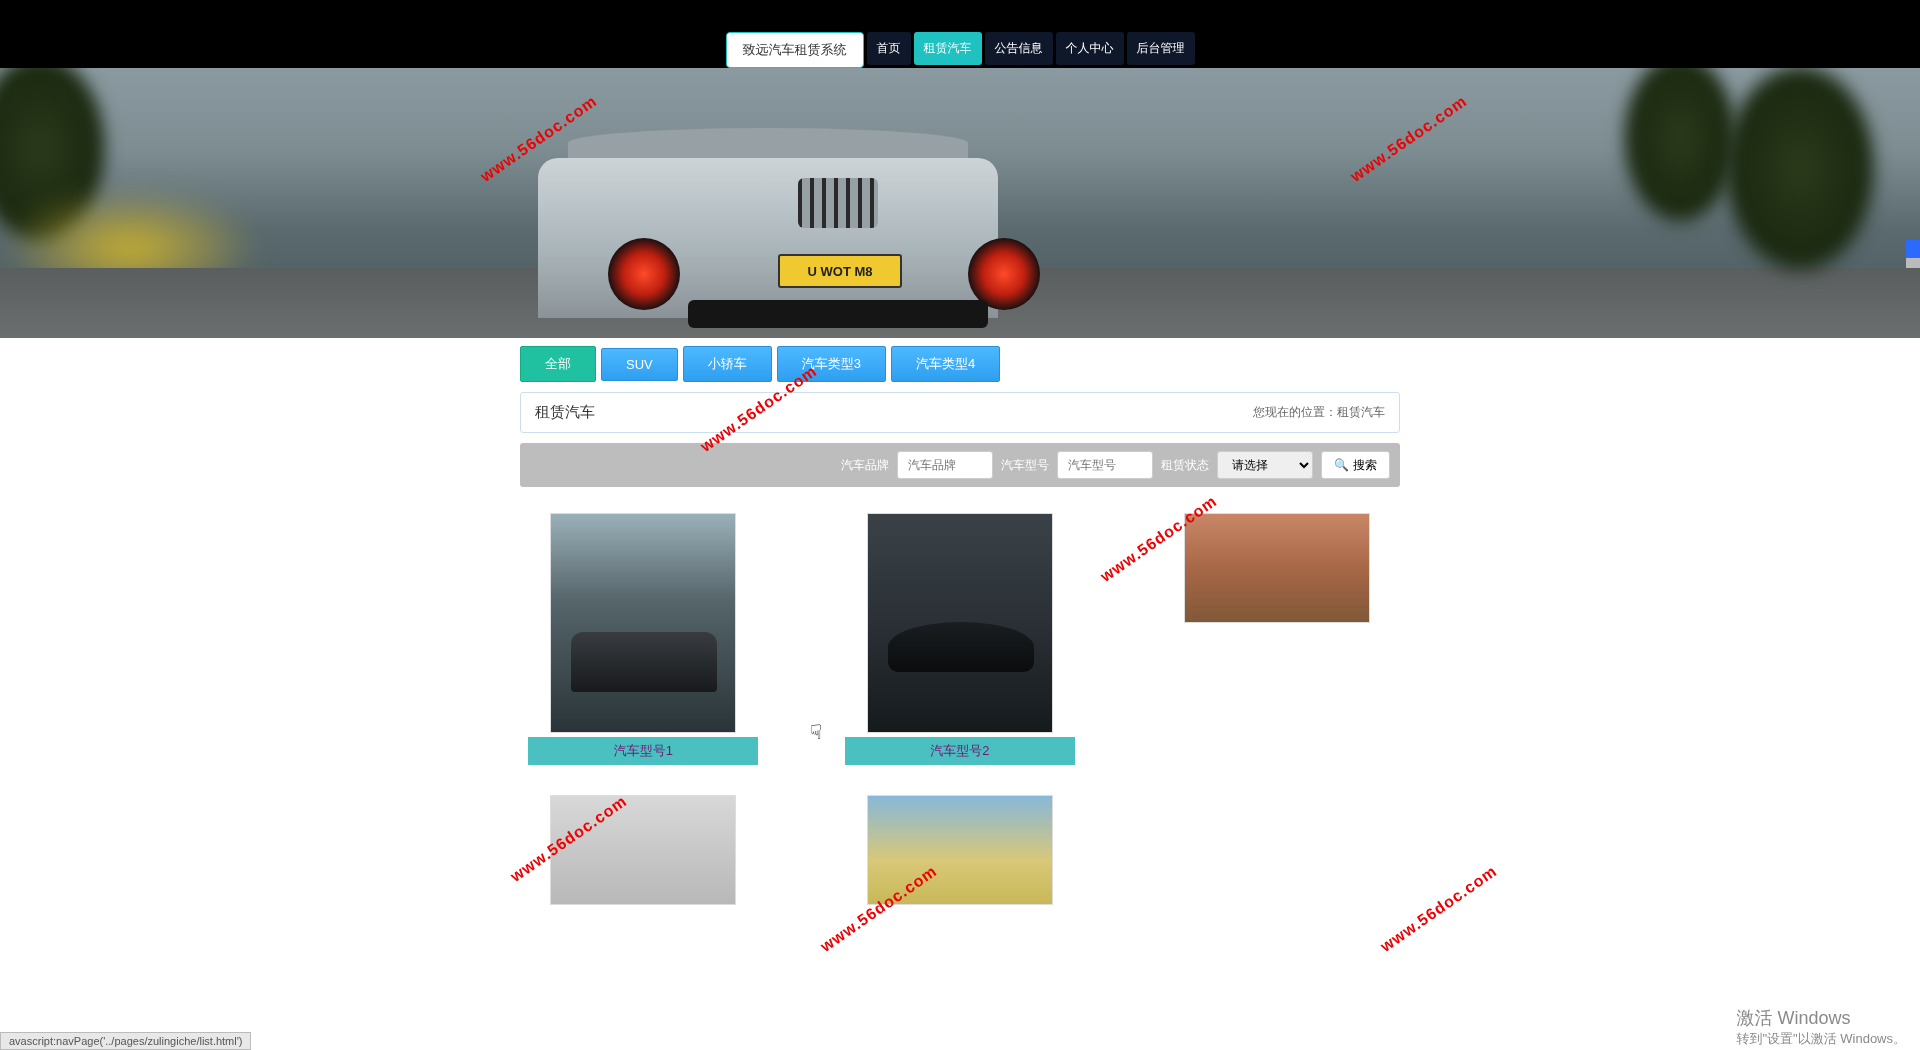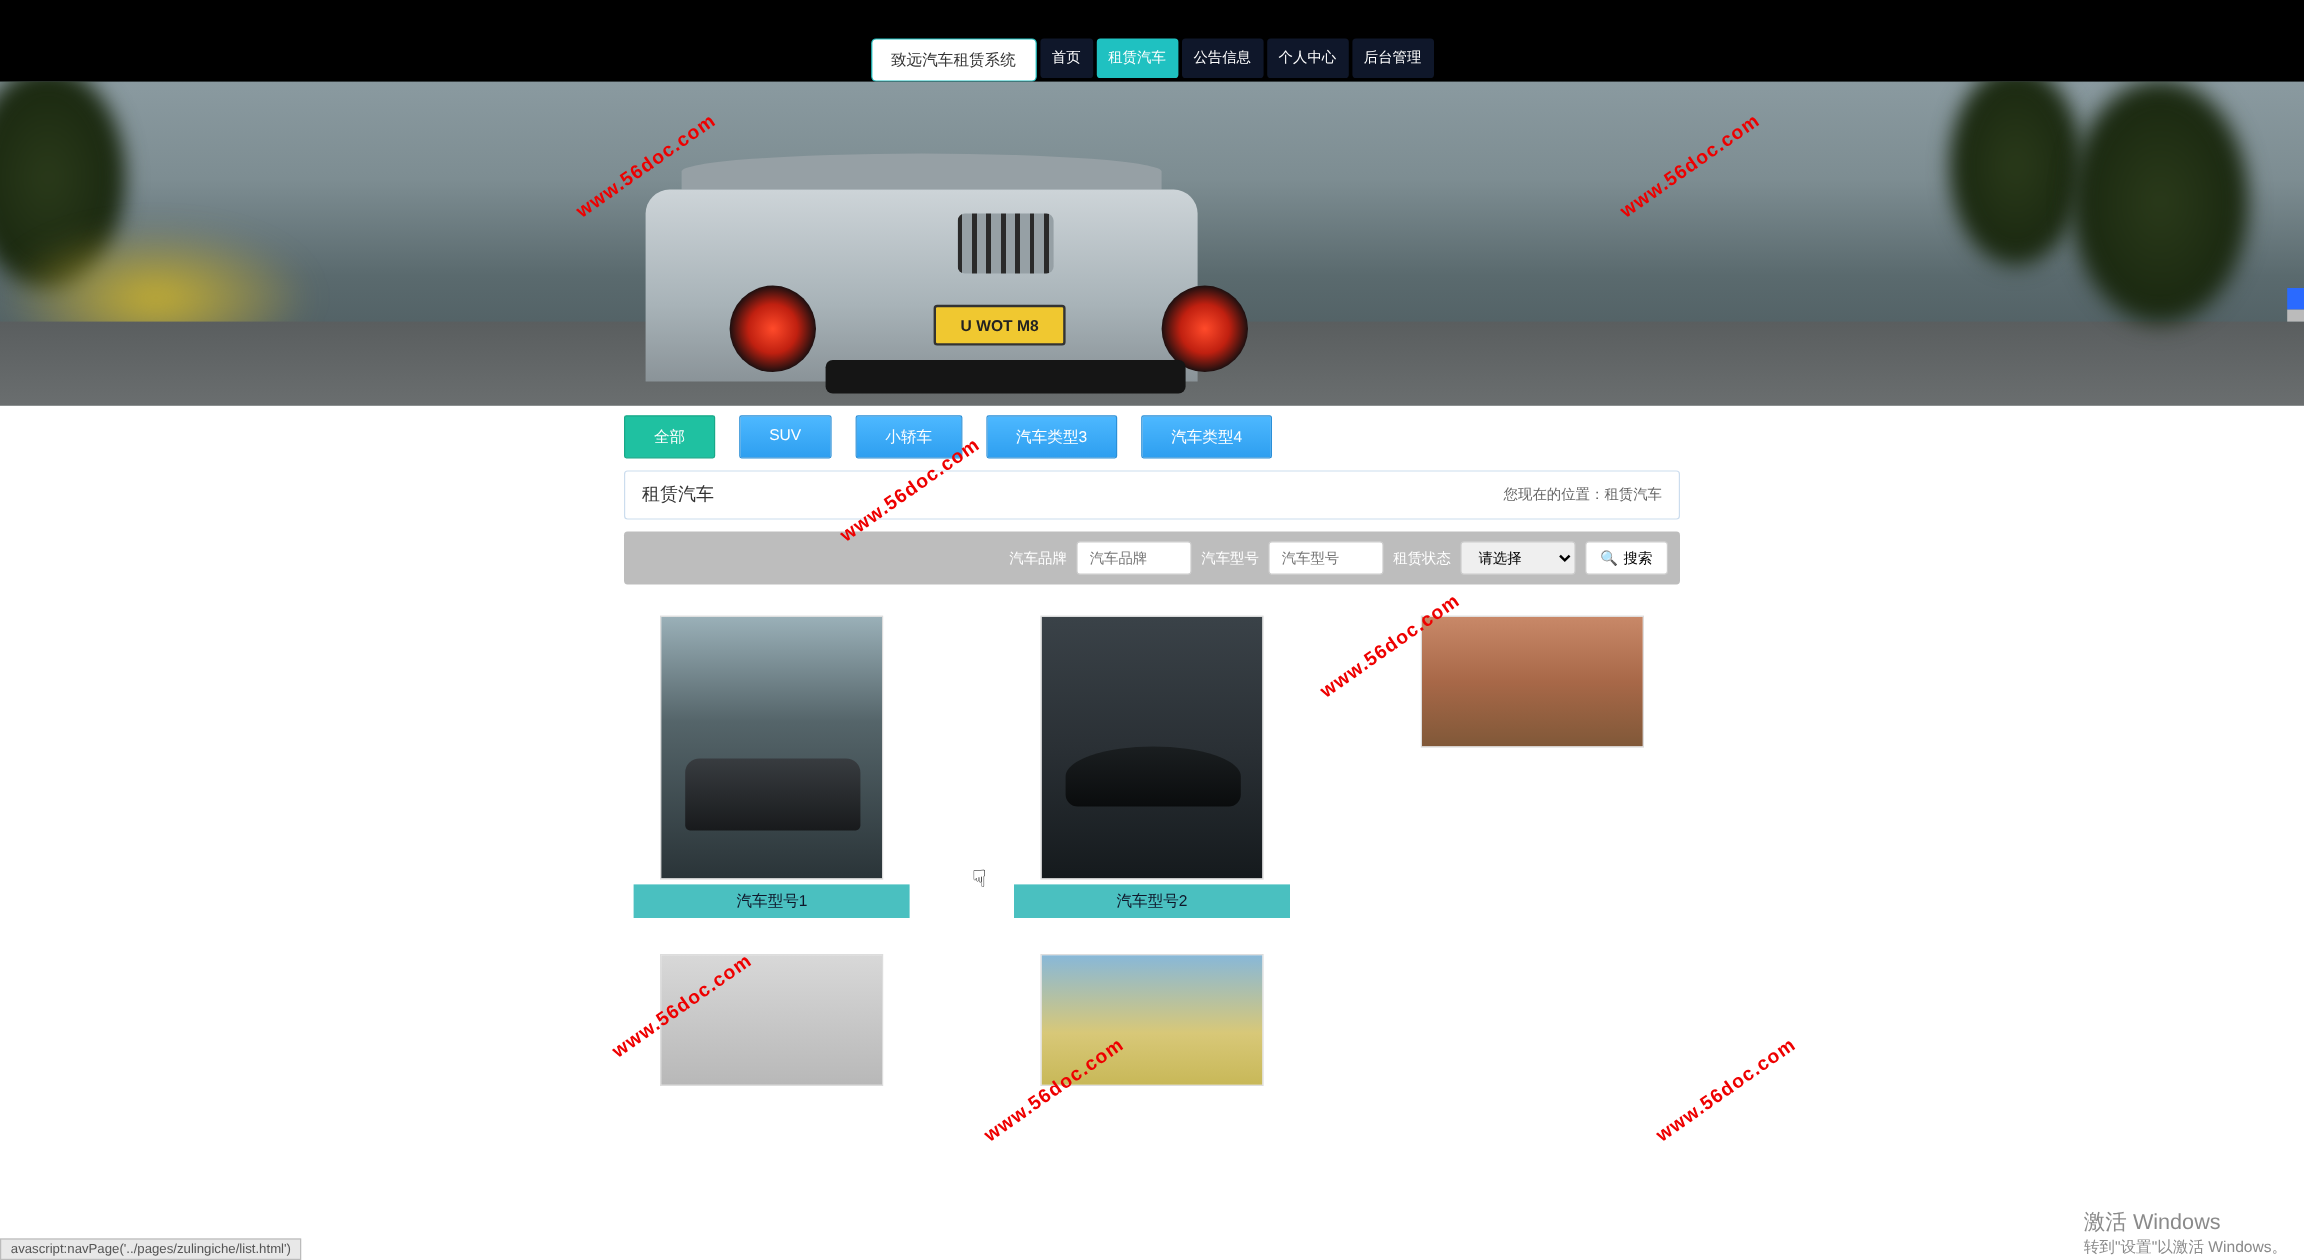--- a/index.html
+++ b/index.html
@@ -13,51 +13,51 @@
 .nav-item.active { background:#1fc1c1; }
 
 .hero { height:270px; background:linear-gradient(180deg,#8a9aa0 0%,#7d8d92 30%,#5a6a6e 60%,#48565a 100%); position:relative; overflow:hidden; }
 .hero-road { position:absolute; bottom:0; left:0; right:0; height:70px; background:linear-gradient(180deg,#5a5e5f 0%,#6a6e6f 100%); }
 .hero-car { position:absolute; left:40%; bottom:-10px; transform:translateX(-50%); width:560px; height:240px; }
 .car-body { position:absolute; bottom:30px; left:50px; width:460px; height:160px; background:linear-gradient(180deg,#cdd4d8 0%,#a8b3b8 60%,#8a9398 100%); border-radius:20px 20px 0 0; }
 .car-spoiler { position:absolute; top:20px; left:80px; width:400px; height:30px; background:#96a0a5; border-radius:50% 50% 0 0; }
 .car-tail { position:absolute; bottom:38px; border-radius:50%; width:72px; height:72px; background:radial-gradient(circle,#ff4a2a 0%,#c02010 40%,#201010 70%); }
 .car-tail.left { left:120px; }
 .car-tail.right { left:480px; }
-.car-plate { position:absolute; bottom:60px; left:290px; width:110px; height:34px; background:#f0c830; border:2px solid #333; border-radius:3px; display:flex; align-items:center; justify-content:center; font-size:13px; font-weight:bold; color:#222; }
+.car-plate { position:absolute; bottom:60px; left:290px; width:124px; height:34px; background:#f0c830; border:2px solid #333; border-radius:3px; display:flex; align-items:center; justify-content:center; font-size:13px; font-weight:bold; color:#222; }
 .car-stripe { position:absolute; bottom:120px; left:310px; width:80px; height:50px; background:repeating-linear-gradient(90deg,#2a2a2a 0 4px,#96a0a5 4px 12px); border-radius:6px; }
 .car-diffuser { position:absolute; bottom:20px; left:200px; width:300px; height:28px; background:#151515; border-radius:6px; }
 .hero-tree { position:absolute; width:120px; height:180px; background:radial-gradient(ellipse at center,#2a3a1a 0%,#1a2810 60%,transparent 70%); filter:blur(8px); }
 .hero-tree.t1 { right:180px; top:-20px; }
 .hero-tree.t2 { right:40px; top:-10px; width:160px; height:220px; }
 .hero-tree.t3 { left:-30px; top:-20px; width:140px; height:200px; }
 .hero-yellow { position:absolute; left:0; top:120px; width:260px; height:120px; background:radial-gradient(ellipse,#c8b030 0%,transparent 70%); filter:blur(12px); }
 .page-slider { position:absolute; right:0; top:240px; width:14px; height:18px; background:#2a6aff; }
 .page-slider2 { position:absolute; right:0; top:258px; width:14px; height:10px; background:#bbb; }
 
 .content { background:#fff; padding:0; min-height:780px; position:relative; }
 .inner { width:880px; margin:0 auto; padding-top:8px; }
 
-.filter-tabs { display:flex; gap:20px; margin-bottom:10px; }
+.filter-tabs { display:flex; gap:5px; margin-bottom:10px;align-items:center; }
 .filter-tab { padding:8px 24px; font-size:13px; border-radius:2px; cursor:pointer; color:#fff; background:linear-gradient(180deg,#4db8ff 0%,#2e9ff0 100%); border:1px solid #2a8fd8; }
 .filter-tab.active { background:#1fc1a1; border-color:#18a888; }
 
 .title-row { border:1px solid #cde; border-radius:3px; padding:10px 14px; display:flex; justify-content:space-between; align-items:center; margin-bottom:10px; background:#fff; }
 .title-row .ttl { font-size:15px; color:#333; }
 .title-row .loc { font-size:12px; color:#666; }
 
 .search-row { background:#bdbdbd; border-radius:3px; padding:8px 10px; display:flex; justify-content:flex-end; align-items:center; gap:8px; margin-bottom:26px; }
 .search-row .lbl { font-size:12px; color:#fff; }
 .search-row input, .search-row select { height:28px; padding:0 10px; border:1px solid #ccc; border-radius:3px; font-size:12px; width:96px; }
 .search-btn { height:28px; padding:0 12px; background:#fff; border:1px solid #ccc; border-radius:3px; font-size:12px; cursor:pointer; display:flex; align-items:center; gap:4px; }
 
 .grid { display:grid; grid-template-columns:repeat(3,1fr); gap:30px 70px; }
 .card { display:flex; flex-direction:column; align-items:center; }
 .card-img { width:186px; height:220px; border:1px solid #ddd; background:#ccc; overflow:hidden; }
-.card-label { width:230px; background:#4ac0c0; color:#0f172a; text-align:center; padding:5px 0; font-size:13px; margin-top:4px; }
+.card-label { width:230px; background:#4ac0c0; color:#701a75; text-align:center; padding:5px 0; font-size:13px; margin-top:4px; }
 
 
 .car1 { background:linear-gradient(180deg,#9ab0b8 0%,#55656a 40%,#2a3438 100%); position:relative; }
 .car1::after { content:""; position:absolute; bottom:40px; left:20px; width:146px; height:60px; background:linear-gradient(180deg,#383c40,#181a1c); border-radius:12px 12px 4px 4px; }
 .car2 { background:linear-gradient(180deg,#3a4248 0%,#2a3035 50%,#151a1d 100%); position:relative; }
 .car2::after { content:""; position:absolute; bottom:60px; left:20px; width:146px; height:50px; background:linear-gradient(180deg,#1a1e20,#0a0c0d); border-radius:50% 50% 10px 10px; }
 .car3 { background:linear-gradient(180deg,#c8e0f0 0%,#a8c0d0 30%,#8a9aa0 100%); position:relative; }
 .car3::after { content:""; position:absolute; bottom:50px; left:15px; width:156px; height:70px; background:linear-gradient(180deg,#586064,#383c40); border-radius:10px 10px 4px 4px; }
 .car4 { background:linear-gradient(180deg,#c88868 0%,#a86848 50%,#805838 100%); }
 .car5 { background:linear-gradient(180deg,#d8d8d8 0%,#b8b8b8 100%); }

